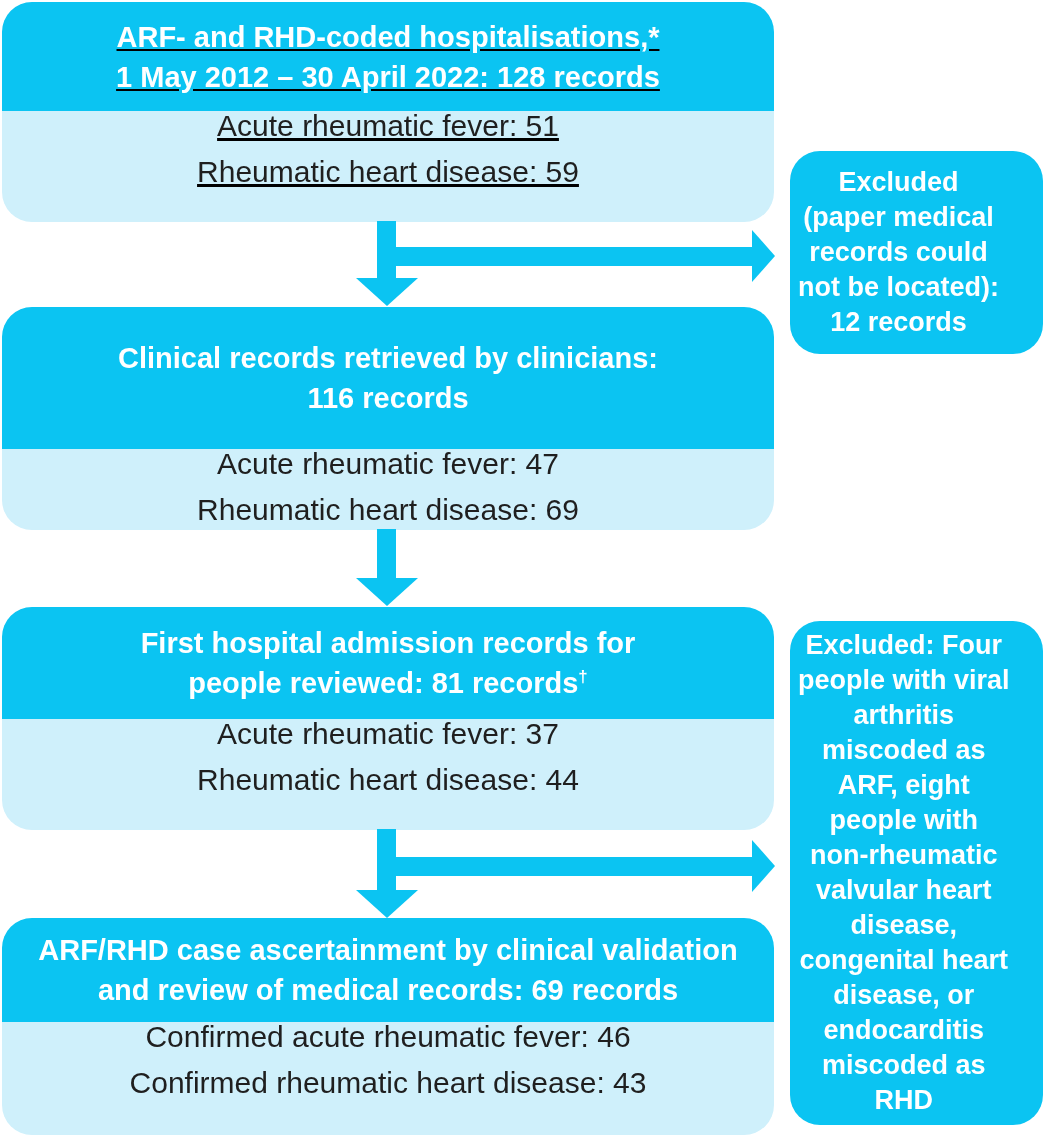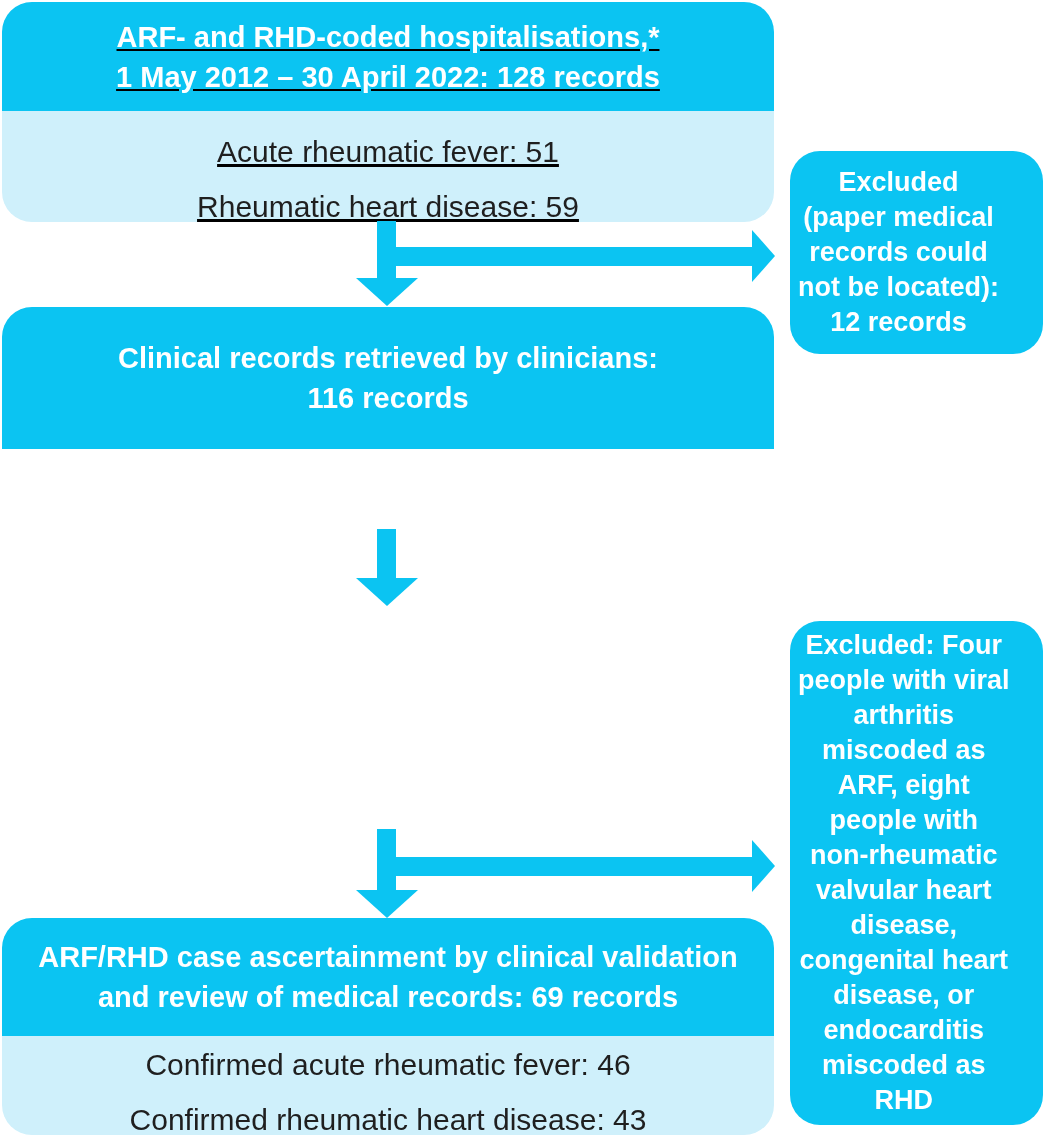--- a/index.html
+++ b/index.html
@@ -33,22 +33,22 @@
     font-size:29px;font-weight:600;line-height:40px;
     flex:0 0 auto;
   }
   .hd-inner{display:block;}
   .hd-text{white-space:pre-line;}
   .hd-inner sup{font-size:0.58em;vertical-align:super;line-height:0;}
   .step-bd{
     background:var(--panel);
     color:var(--text-dark);
     flex:1 1 auto;
-    display:flex;flex-direction:column;align-items:center;justify-content:flex-end;
-    gap:25px;
+    display:flex;flex-direction:column;align-items:center;justify-content:flex-start;
+    gap:16px;
     text-align:center;
     font-size:30px;font-weight:400;line-height:30px;
   }
   
   .sidebox{
     position:absolute;left:790px;width:253px;
     background:var(--accent);
     border-radius:30px;
     color:var(--text-on-accent);
     display:flex;align-items:center;justify-content:flex-start;
@@ -105,25 +105,41 @@
 12 records</span>
   </aside>
 
   <section class="step" style="top:307px;height:223px;">
     <div class="step-hd" style="height:142px;">
       <div class="hd-inner">
         <span class="hd-text">Clinical records retrieved by clinicians:
 116 records</span>
       </div>
     </div>
+    <div class="step-bd">
+      <div>Acute rheumatic fever: 47</div>
+      <div>Rheumatic heart disease: 69</div>
+    </div>
   </section>
 
   <div class="arrow-part stem-v" style="left:377px;top:529px;height:50px;"></div>
   <div class="arrow-part head-down" style="left:356px;top:578px;"></div>
 
+  <section class="step" style="top:607px;height:223px;">
+    <div class="step-hd" style="height:112px;">
+      <div class="hd-inner">
+        <span class="hd-text">First hospital admission records for
+people reviewed: 81 records</span><sup>†</sup>
+      </div>
+    </div>
+    <div class="step-bd">
+      <div>Acute rheumatic fever: 37</div>
+      <div>Rheumatic heart disease: 44</div>
+    </div>
+  </section>
 
   <div class="arrow-part stem-v" style="left:377px;top:829px;height:62px;"></div>
   <div class="arrow-part head-down" style="left:356px;top:890px;"></div>
   <div class="arrow-part stem-h" style="left:386px;top:857px;width:367px;"></div>
   <div class="arrow-part head-right" style="left:752px;top:840px;"></div>
 
   <aside class="sidebox" style="top:621px;height:504px;">
     <span class="side-text">Excluded: Four
 people with viral
 arthritis
@@ -134,21 +150,21 @@
 valvular heart
 disease,
 congenital heart
 disease, or
 endocarditis
 miscoded as
 RHD</span>
   </aside>
 
   <section class="step" style="top:918px;height:217px;">
-    <div class="step-hd" style="height:118px;">
+    <div class="step-hd" style="height:104px;">
       <div class="hd-inner">
         <span class="hd-text">ARF/RHD case ascertainment by clinical validation
 and review of medical records: 69 records</span>
       </div>
     </div>
     <div class="step-bd">
       <div>Confirmed acute rheumatic fever: 46</div>
       <div>Confirmed rheumatic heart disease: 43</div>
     </div>
   </section>

